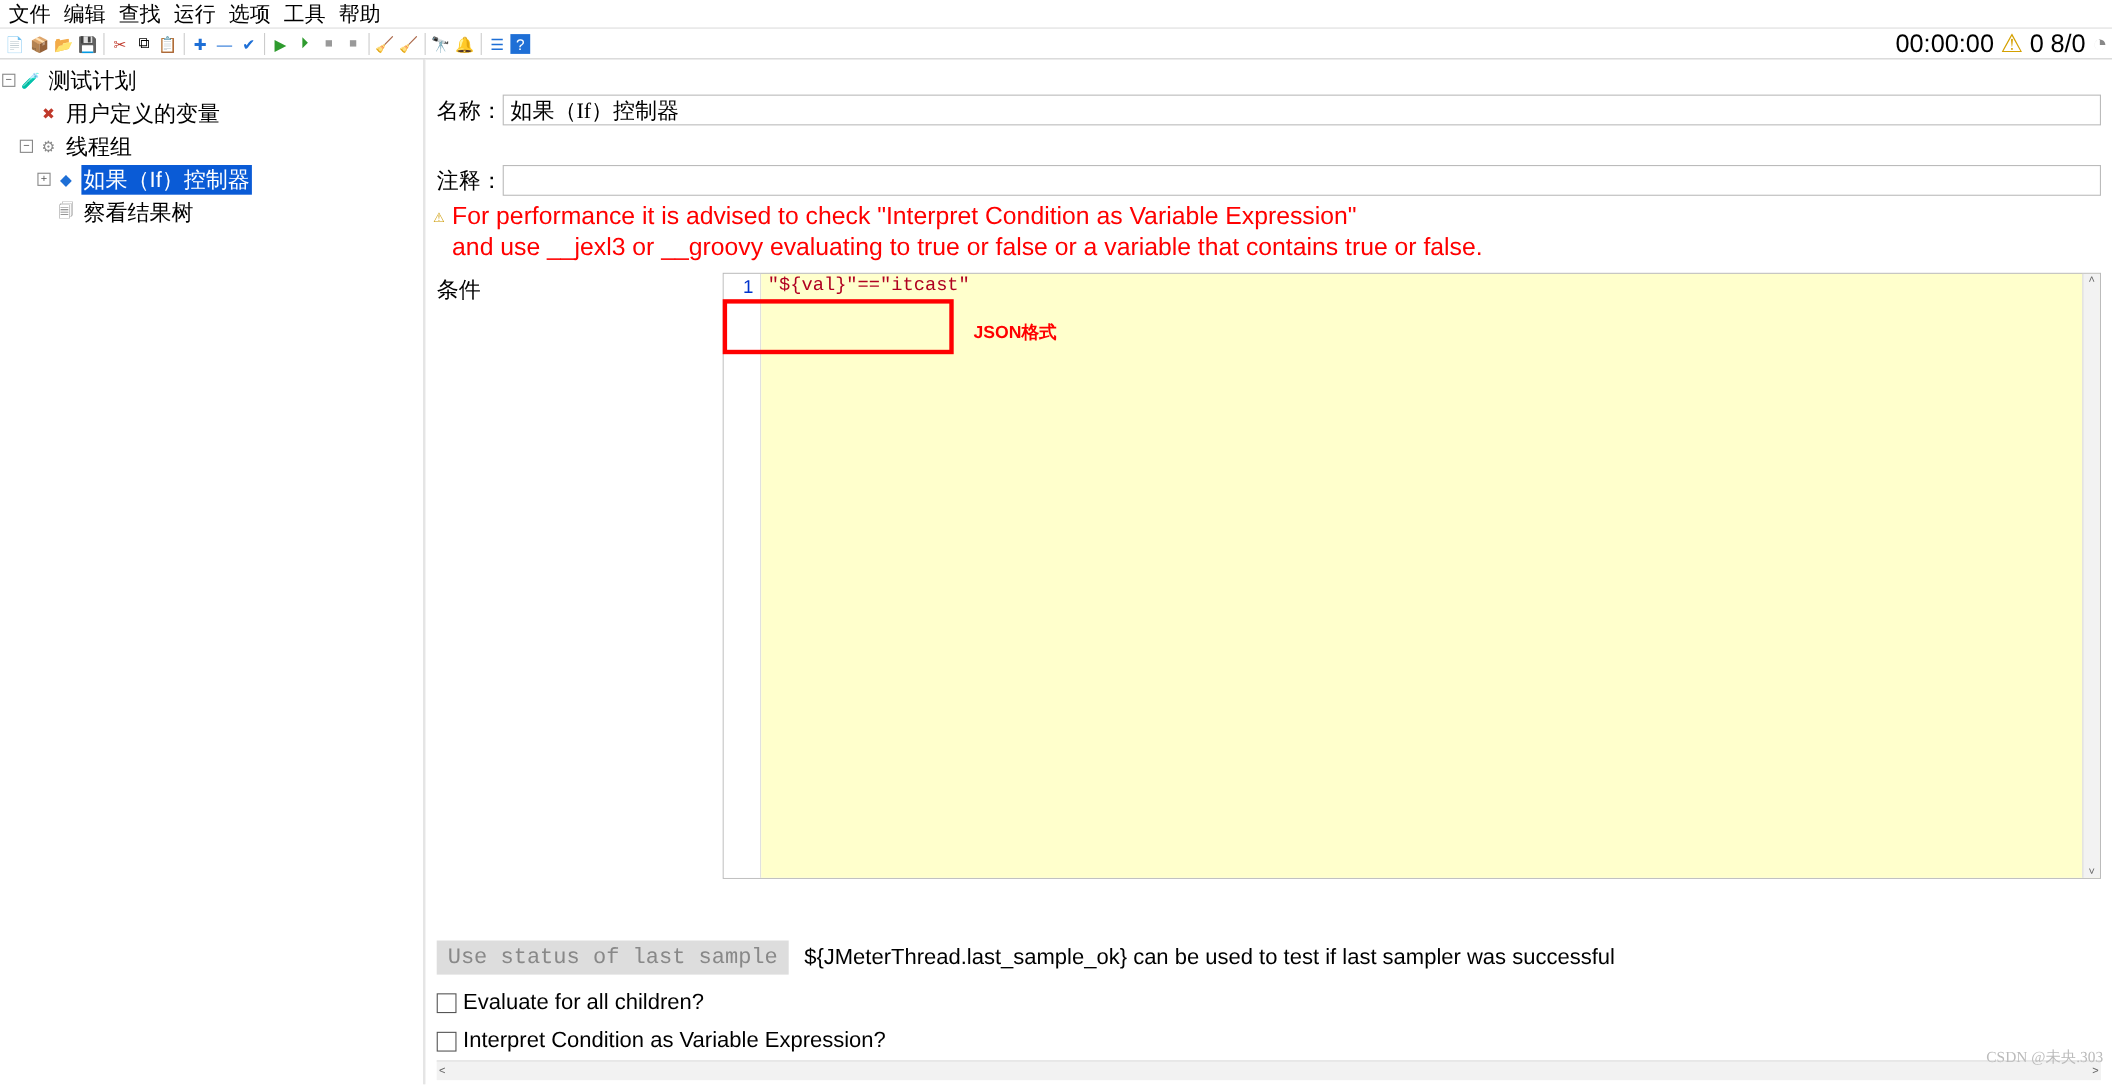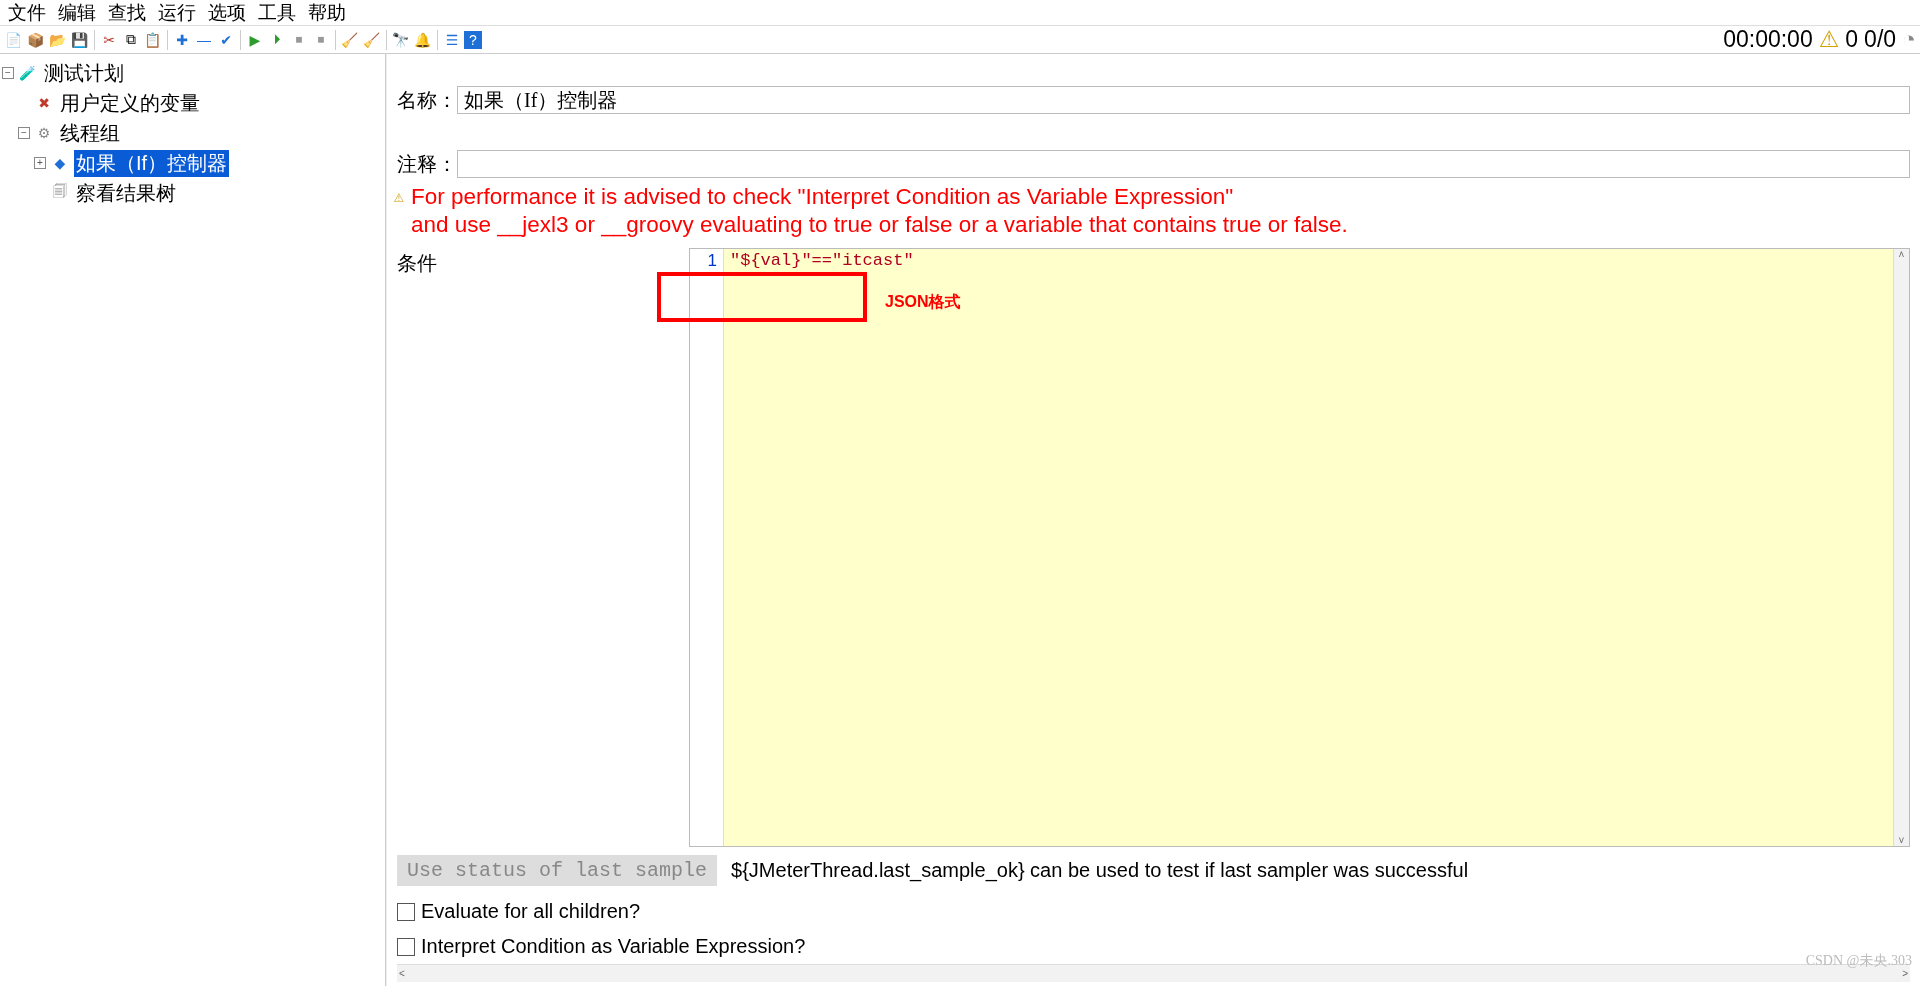--- a/index.html
+++ b/index.html
@@ -26,31 +26,31 @@
 .right-panel { flex: 1; display: flex; flex-direction: column; border-left: 1px solid #eee; position: relative; }
 .panel-title { font-size: 26px; padding: 14px 12px 10px; font-family: "SimSun", serif; }
 .form-row { display: flex; align-items: flex-end; padding: 4px 10px; font-size: 20px; margin-top: 28px; }
 .form-label { width: 60px; font-family: "SimSun", serif; }
 .form-input { flex: 1; height: 28px; border: 1px solid #bbb; padding: 0 6px; font-size: 20px; font-family: "SimSun", serif; }
 
 .warn-block { display: flex; align-items: flex-start; padding: 2px 10px 2px 4px; }
 .warn-ic { width: 16px; height: 16px; margin: 6px 4px 0 0; display: inline-flex; align-items: center; justify-content: center; font-size: 12px; color: #c90; }
 .warn-text { color: #ff0000; font-family: "Courier New", monospace; font-size: 22.5px; line-height: 1.15; }
 
-.cond-row { display: flex; padding: 6px 10px 0; flex: 1; min-height: 0; gap: 32px; }
+.cond-row { display: flex; padding: 6px 10px 0; flex: 1; min-height: 0; }
 .cond-label { width: 60px; font-size: 20px; font-family: "SimSun", serif; padding-top: 2px; }
 .cond-editor { flex: 1; border: 1px solid #bbb; display: flex; position: relative; margin-left: 200px; }
 .gutter { width: 34px; background: #fff; border-right: 1px solid #ddd; text-align: right; padding: 2px 6px 0 0; font-family: "Courier New", monospace; font-size: 17px; color: #0033cc; }
 .code-area { flex: 1; background: #ffffcc; font-family: "Courier New", monospace; font-size: 17px; padding: 2px 6px; color: #b00020; position: relative; }
 .editor-scroll { position: absolute; right: 0; top: 0; bottom: 0; width: 16px; display: flex; flex-direction: column; justify-content: space-between; border-left: 1px solid #ddd; background: #f2f2f2; font-size: 10px; align-items: center; color: #666; }
 
 .hl-box { position: absolute; border: 4px solid #ff0000; pointer-events: none; }
 .hl-label { position: absolute; color: #ff0000; font-weight: bold; font-size: 16px; pointer-events: none; }
 
-.last-sample-row { display: flex; align-items: center; padding: 8px 10px; gap: 14px; font-size: 20px; font-family: "Courier New", monospace; }
+.last-sample-row { display: flex; align-items: center; padding: 8px 10px; gap: 14px; font-size: 20px; font-family: "Courier New", monospace; margin-top: 48px; }
 .last-sample-btn { background: #ddd; color: #888; padding: 4px 10px; font-family: "Courier New", monospace; font-size: 20px; border: none; }
 
 .check-row { display: flex; align-items: center; padding: 6px 10px; font-size: 20px; font-family: "Courier New", monospace; gap: 6px; }
 .cb { width: 18px; height: 18px; border: 1.5px solid #555; display: inline-block; }
 
 .hscroll { height: 18px; border-top: 1px solid #ddd; background: #f2f2f2; display: flex; align-items: center; justify-content: space-between; padding: 0 2px; font-size: 10px; color: #666; margin: 0 10px 4px; }
 
 .watermark { position: absolute; right: 8px; bottom: 16px; font-size: 14px; color: #bbb; font-family: Liberation Serif, serif; }
 </style>
 </head>
@@ -91,21 +91,21 @@
   <span class="tb-icon">🔭</span>
   <span class="tb-icon" style="color:#d97706">🔔</span>
   <span class="tb-sep"></span>
   <span class="tb-icon" style="color:#1e6fd6">☰</span>
   <span class="tb-icon" style="background:#1e6fd6;color:#fff;width:18px;height:18px">?</span>
 
   <div class="toolbar-right">
     <span>00:00:00</span>
     <span style="color:#d4a000">⚠</span>
     <span>0</span>
-    <span>0/0</span>
+    <span>8/0</span>
     <span style="color:#888">◔</span>
   </div>
 </div>
 
 <div class="main">
 
   <div class="tree-panel">
     <div class="tree-node">
       <span class="tree-toggle">−</span>
       <span class="tree-ic">🧪</span>

